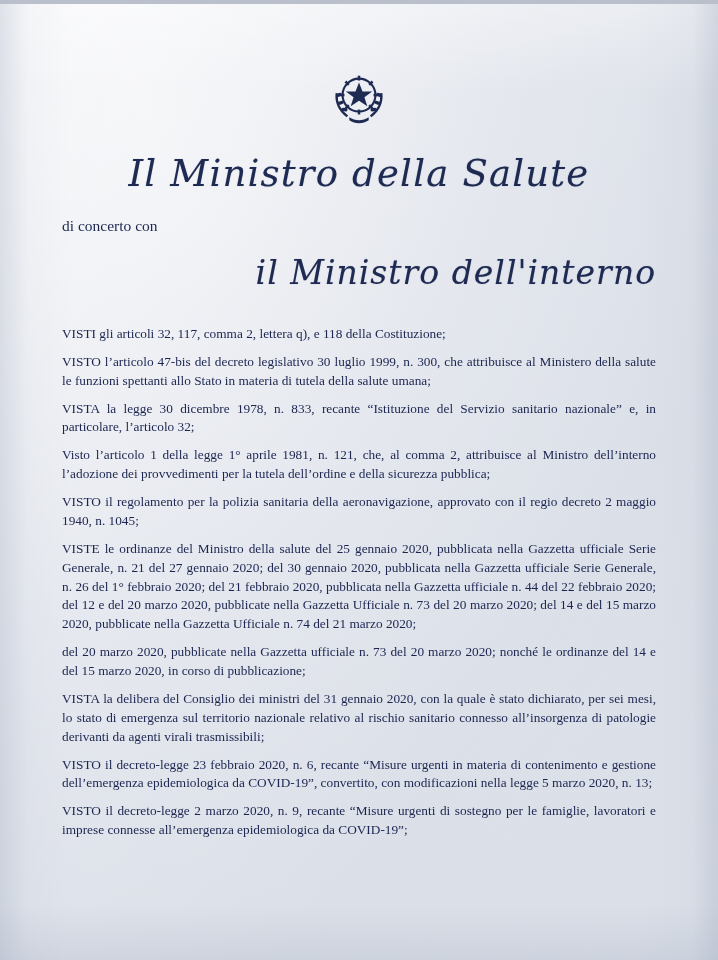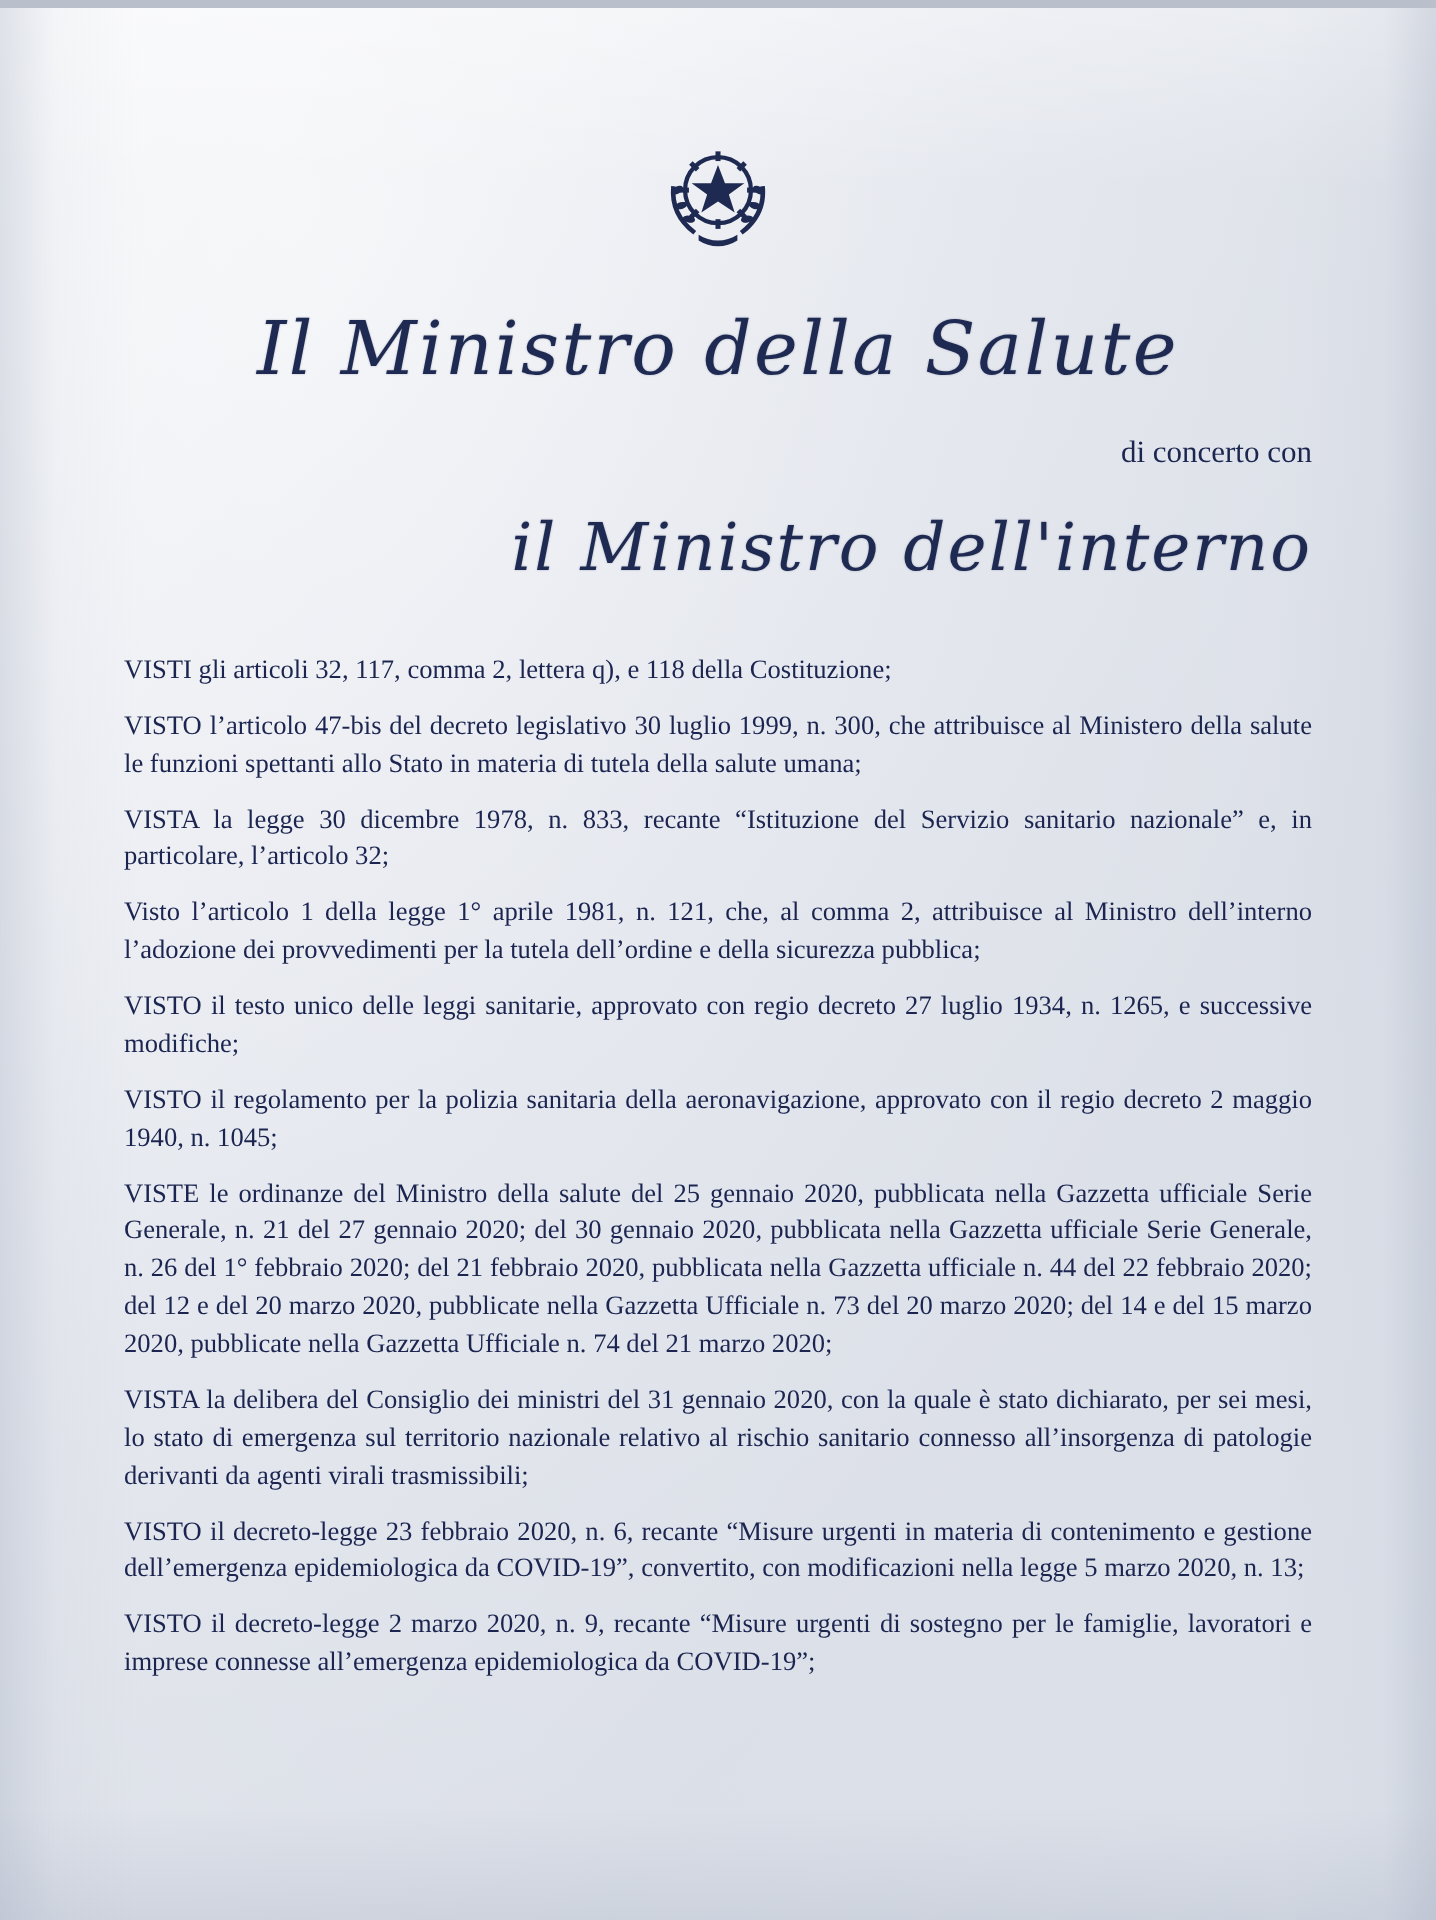--- a/index.html
+++ b/index.html
@@ -56,21 +56,21 @@
     font-family: "DejaVu Serif", serif;
     font-style: italic;
     font-size: 37px;
     letter-spacing: 1.2px;
     color: #1e2a52;
     line-height: 1.1;
     font-weight: 400;
     text-shadow: 0 0 1px rgba(30,42,82,0.35);
   }
   .di-concerto {
-    text-align: right;
+    text-align: left;
     margin-top: 22px;
     font-size: 15.5px;
     color: #1c2750;
     font-family: "Liberation Serif", serif;
   }
   .ministry-title-2 {
     text-align: right;
     margin-top: 20px;
     font-family: "DejaVu Serif", serif;
     font-style: italic;
@@ -140,22 +140,22 @@
 
     <div class="di-concerto">di concerto con</div>
 
     <div class="ministry-title-2">il Ministro dell'interno</div>
 
     <div class="body-text">
       <p class="para">VISTI gli articoli 32, 117, comma 2, lettera q), e 118 della Costituzione;</p>
       <p class="para">VISTO l’articolo 47-bis del decreto legislativo 30 luglio 1999, n. 300, che attribuisce al Ministero della salute le funzioni spettanti allo Stato in materia di tutela della salute umana;</p>
       <p class="para">VISTA la legge 30 dicembre 1978, n. 833, recante “Istituzione del Servizio sanitario nazionale” e, in particolare, l’articolo 32;</p>
       <p class="para">Visto l’articolo 1 della legge 1° aprile 1981, n. 121, che, al comma 2, attribuisce al Ministro dell’interno l’adozione dei provvedimenti per la tutela dell’ordine e della sicurezza pubblica;</p>
-      <p class="para">VISTO il testo unico delle leggi sanitarie, approvato con regio decreto 27 luglio 1934, n. 1265, e successive modifiche;</p>
       <p class="para">VISTO il regolamento per la polizia sanitaria della aeronavigazione, approvato con il regio decreto 2 maggio 1940, n. 1045;</p>
       <p class="para">VISTE le ordinanze del Ministro della salute del 25 gennaio 2020, pubblicata nella Gazzetta ufficiale Serie Generale, n. 21 del 27 gennaio 2020; del 30 gennaio 2020, pubblicata nella Gazzetta ufficiale Serie Generale, n. 26 del 1° febbraio 2020; del 21 febbraio 2020, pubblicata nella Gazzetta ufficiale n. 44 del 22 febbraio 2020; del 12 e del 20 marzo 2020, pubblicate nella Gazzetta Ufficiale n. 73 del 20 marzo 2020; del 14 e del 15 marzo 2020, pubblicate nella Gazzetta Ufficiale n. 74 del 21 marzo 2020;</p>
+      <p class="para">del 20 marzo 2020, pubblicate nella Gazzetta ufficiale n. 73 del 20 marzo 2020; nonché le ordinanze del 14 e del 15 marzo 2020, in corso di pubblicazione;</p>
       <p class="para">VISTA la delibera del Consiglio dei ministri del 31 gennaio 2020, con la quale è stato dichiarato, per sei mesi, lo stato di emergenza sul territorio nazionale relativo al rischio sanitario connesso all’insorgenza di patologie derivanti da agenti virali trasmissibili;</p>
       <p class="para">VISTO il decreto-legge 23 febbraio 2020, n. 6, recante “Misure urgenti in materia di contenimento e gestione dell’emergenza epidemiologica da COVID-19”, convertito, con modificazioni nella legge 5 marzo 2020, n. 13;</p>
       <p class="para">VISTO il decreto-legge 2 marzo 2020, n. 9, recante “Misure urgenti di sostegno per le famiglie, lavoratori e imprese connesse all’emergenza epidemiologica da COVID-19”;</p>
     </div>
 
   </div>
 </div>
 
 </body></html>

